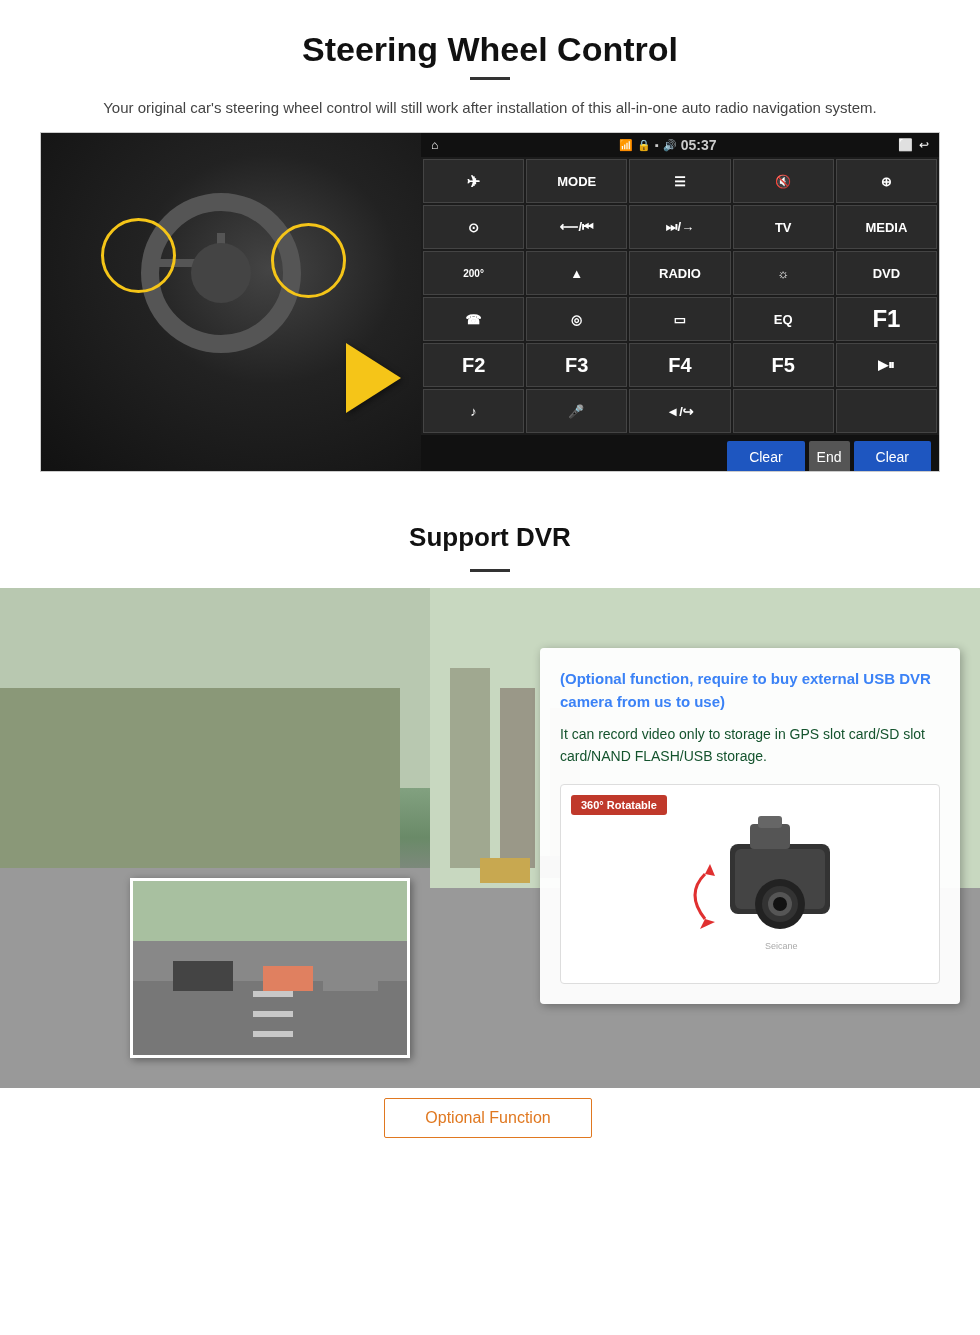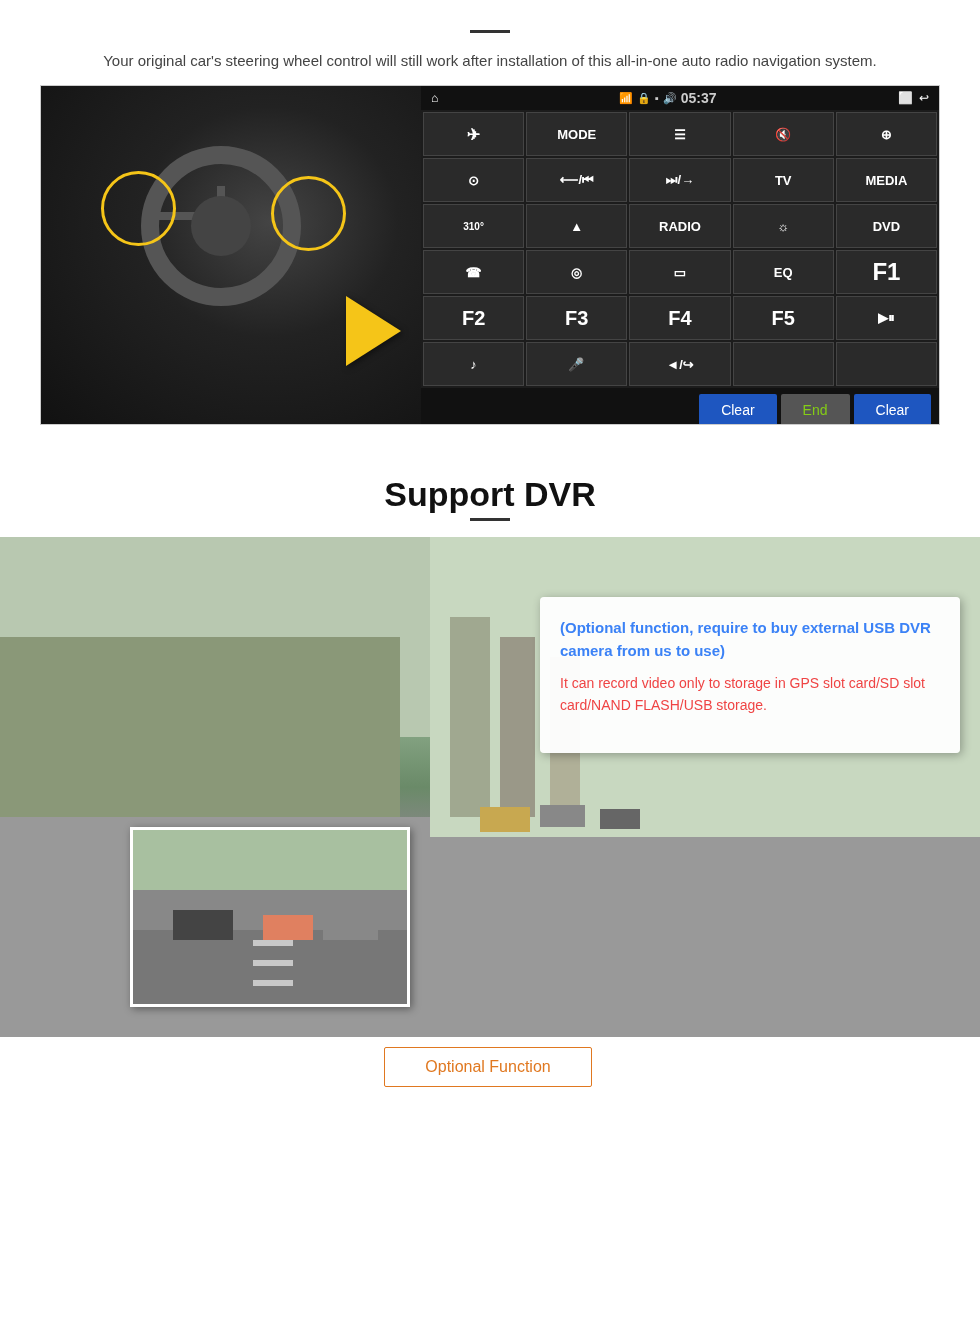--- a/index.html
+++ b/index.html
@@ -169,23 +169,23 @@
       background: #1e56c0;
       color: #fff;
       border: none;
       padding: 8px 22px;
       font-size: 14px;
       cursor: pointer;
       border-radius: 2px;
     }
     .panel-btn-end {
       background: #555;
-      color: #84cc16;
+      color: #ffffff;
       border: none;
-      padding: 8px 22px;
+      padding: 8px 8px;
       font-size: 14px;
       cursor: pointer;
       border-radius: 2px;
     }
     .panel-btn-clear {
       background: #1e56c0;
       color: #fff;
       border: none;
       padding: 0 22px;
       font-size: 14px;
@@ -193,24 +193,24 @@
       border-radius: 2px;
     }
 
     
     .section-dvr {
       padding: 30px 0 0 0;
       text-align: center;
       position: relative;
     }
     .dvr-title {
-      font-size: 34px;
+      font-size: 26px;
       font-weight: 900;
       color: #111;
-      margin-bottom: 4px;
+      margin-bottom: 16px;
     }
 
     .dvr-main-photo {
       width: 100%;
       height: 500px;
       background: linear-gradient(135deg, #c8d8c0 0%, #a0b890 20%, #7a9870 40%, #e8e0d0 60%, #d0c8b8 80%, #b8c8a8 100%);
       position: relative;
       overflow: hidden;
     }
 
@@ -235,21 +235,21 @@
       box-shadow: 2px 2px 10px rgba(0,0,0,0.3);
     }
     .dvr-optional-text {
       color: #3b82f6;
       font-size: 15px;
       font-weight: bold;
       line-height: 1.5;
       margin-bottom: 10px;
     }
     .dvr-desc-text {
-      color: #ef4444;
+      color: #14532d;
       font-size: 14px;
       line-height: 1.6;
       margin-bottom: 16px;
     }
 
     
     .dvr-camera-box {
       border: 1px solid #ddd;
       border-radius: 4px;
       padding: 16px;
@@ -324,20 +324,21 @@
       top: 100px;
       left: 176px;
     }
 
     .ctrl-icon { font-size: 16px; }
   </style>
 </head>
 <body>
 
 <div class="section-steering">
+  <h1 class="section-title">Steering Wheel Control</h1>
   <div class="title-divider"></div>
   <p class="section-subtitle">Your original car's steering wheel control will still work after installation of this all-in-one auto radio navigation system.</p>
 
   <div class="steering-content">
 
     <div class="steering-photo">
       <div class="steering-wheel-bg">
         <div class="wheel-outer"></div>
         <div class="spoke-h"></div>
         <div class="spoke-v"></div>
@@ -395,21 +396,21 @@
             <span>⏭/→</span>
           </div>
         <div class="ctrl-btn">
             <span>TV</span>
           </div>
         <div class="ctrl-btn">
             <span>MEDIA</span>
           </div>
 
         <div class="ctrl-btn">
-            <span style="font-size:10px">310°</span>
+            <span style="font-size:10px">200°</span>
           </div>
         <div class="ctrl-btn">
             <span>▲</span>
           </div>
         <div class="ctrl-btn">
             <span>RADIO</span>
           </div>
         <div class="ctrl-btn">
             <span>☼</span>
           </div>
@@ -516,19 +517,42 @@
         <rect x="40" y="80" width="60" height="30" fill="#444"></rect>
         <rect x="130" y="85" width="50" height="25" fill="#e08060"></rect>
         <rect x="190" y="82" width="55" height="28" fill="#888"></rect>
       </svg>
     </div>
 
     <div class="dvr-info-card">
       <p class="dvr-optional-text">(Optional function, require to buy external USB DVR camera from us to use)</p>
       <p class="dvr-desc-text">It can record video only to storage in GPS slot card/SD slot card/NAND FLASH/USB storage.</p>
 
+      <div class="dvr-camera-box">
+        <div class="rotatable-badge">360° Rotatable</div>
+
+        <svg width="200" height="160" viewBox="0 0 200 160">
+
+          <rect x="80" y="40" width="100" height="70" rx="8" fill="#333"></rect>
+          <rect x="85" y="45" width="90" height="60" rx="6" fill="#444"></rect>
+
+          <circle cx="130" cy="100" r="25" fill="#222"></circle>
+          <circle cx="130" cy="100" r="18" fill="#333"></circle>
+          <circle cx="130" cy="100" r="12" fill="#555"></circle>
+          <circle cx="130" cy="100" r="7" fill="#111"></circle>
+
+          <rect x="100" y="20" width="40" height="25" rx="4" fill="#555"></rect>
+          <rect x="108" y="12" width="24" height="12" rx="3" fill="#666"></rect>
+
+          <path d="M55 70 Q35 90 55 115" stroke="#e03030" stroke-width="3" fill="none" stroke-dasharray="none"></path>
+          <path d="M55 70 L60 60 L65 72 Z" fill="#e03030"></path>
+          <path d="M55 115 L50 125 L65 118 Z" fill="#e03030"></path>
+
+          <text x="115" y="145" fill="#aaa" font-size="9" font-family="Arial">Seicane</text>
+        </svg>
+      </div>
     </div>
   </div>
 
   <div class="optional-function-row">
     <button class="optional-function-btn">Optional Function</button>
   </div>
 </div>
 
 </body></html>

